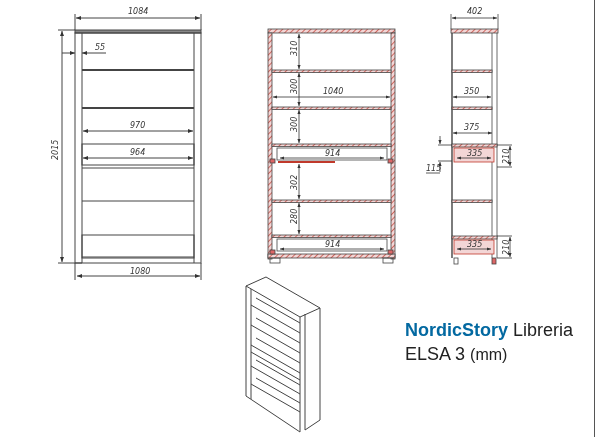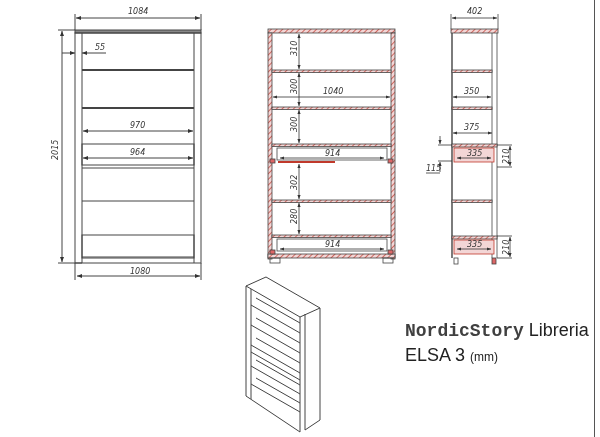--- a/index.html
+++ b/index.html
@@ -1,21 +1,21 @@
 <!DOCTYPE html>
 <html><head>
 <meta charset="utf-8">
 <style>
   html, body { margin:0; padding:0; background:#ffffff; }
   body { width:600px; height:437px; position:relative; overflow:hidden; font-family:"DejaVu Sans", sans-serif; }
   svg { position:absolute; left:0; top:0; }
   .dim { font-family:"DejaVu Sans", sans-serif; font-style:italic; font-size:8px; fill:#333; }
   .title { position:absolute; left:405px; top:318px; font-family:"Liberation Sans", sans-serif; font-size:18px; color:#222; line-height:24px; }
-  .brand { color:#404040; font-weight:bold;font-family:Liberation Mono, monospace; }
-  .unit { font-size:12px; }
+  .brand { color:#0369a1; font-weight:bold; }
+  .unit { font-size:16px; }
   .right-rule { position:absolute; left:594px; top:0; width:1px; height:437px; background:#555; }
 </style>
 </head>
 <body>
 
 <svg width="600" height="437" viewBox="0 0 600 437">
   <defs>
     <pattern id="hatch" width="4" height="4" patternUnits="userSpaceOnUse" patternTransform="rotate(45)">
       <rect width="4" height="4" fill="#f3d6d6"></rect>
       <line x1="0" y1="0" x2="0" y2="4" stroke="#c0392b" stroke-width="1.4"></line>

